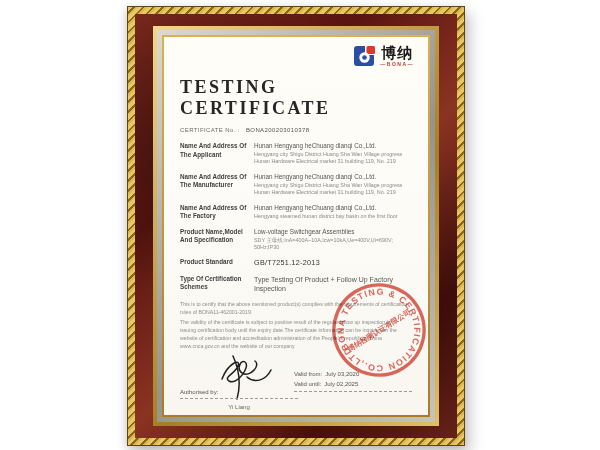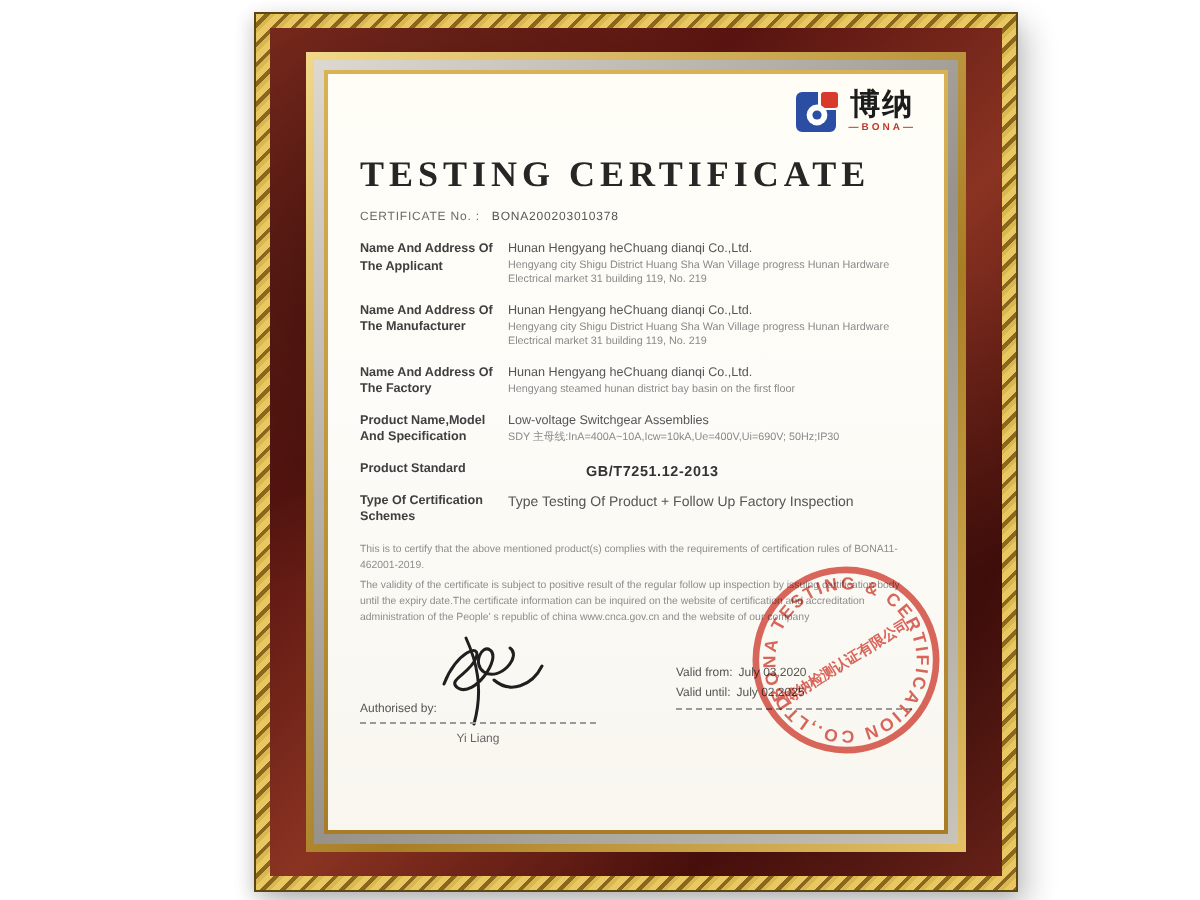--- a/index.html
+++ b/index.html
@@ -3,21 +3,21 @@
 <meta charset="utf-8">
 <style>
   html,body{margin:0;padding:0;}
   body{
     width:600px;height:450px;background:#ffffff;overflow:hidden;
     font-family:"Liberation Sans",sans-serif;position:relative;
   }
   .photo{position:absolute;inset:0;}
   
   .frame{
-    position:absolute;left:127px;top:6px;width:382px;height:440px;
+    position:absolute;left:127px;top:6px;width:338px;height:440px;
     box-sizing:border-box;
     background:repeating-linear-gradient(135deg,#e9c763 0 3px,#8a671c 3px 5px,#d9b84f 5px 7px);
     padding:7px;
     box-shadow:5px 7px 14px rgba(0,0,0,.22), -2px 2px 8px rgba(0,0,0,.12);
     border:1px solid #5c4712;
   }
   .f-wood{
     box-sizing:border-box;width:100%;height:100%;
     background:
       radial-gradient(circle at 20% 30%,rgba(0,0,0,.35),rgba(0,0,0,0) 40%),
@@ -57,21 +57,21 @@
     font-family:"Liberation Serif",serif;font-weight:bold;color:#262626;
     font-size:18px;letter-spacing:2.5px;margin:0 0 8px 2px;
   }
   .certno{font-size:6px;color:#6b6b6b;letter-spacing:.4px;margin:0 0 9px 2px;}
   .certno .val{margin-left:6px;color:#555;}
   .row{display:flex;margin:0 0 7px 2px;}
   .row .lbl{width:74px;flex:0 0 74px;font-size:6.3px;font-weight:bold;color:#3f3f3f;line-height:1.35;padding-right:6px;box-sizing:border-box;}
   .row .valcol{flex:1;line-height:1.3;}
   .row .v-main{font-size:6.3px;color:#555;}
   .row .v-sub{font-size:5.4px;color:#8a8a8a;line-height:1.35;margin-top:1px;}
-  .row.std .v-main{font-weight:bold;font-size:7.2px;color:#333;letter-spacing:.3px;margin-left:39px;}
+  .row.std .v-main{font-weight:normal;font-size:7.2px;color:#333;letter-spacing:.3px;}
   .row.scheme .v-main{font-size:7px;color:#555;}
   .fine{font-size:5.2px;color:#8d8d8d;line-height:1.5;margin:8px 0 0 2px;width:97%;}
   .fine p{margin:0 0 3px 0;}
   .sigrow{display:flex;justify-content:space-between;margin:10px 2px 0 2px;align-items:flex-end;}
   .sigblock{position:relative;width:120px;height:50px;}
   .sig-svg{position:absolute;left:28px;top:-8px;}
   .auth{position:absolute;left:0;bottom:16px;font-size:6px;color:#555;}
   .sigline{position:absolute;left:0;bottom:12px;width:118px;border-top:1px dashed #9a9a9a;}
   .signame{position:absolute;left:0;bottom:1px;width:118px;text-align:center;font-size:6px;color:#666;}
   .dateblock{position:relative;width:118px;height:40px;}

